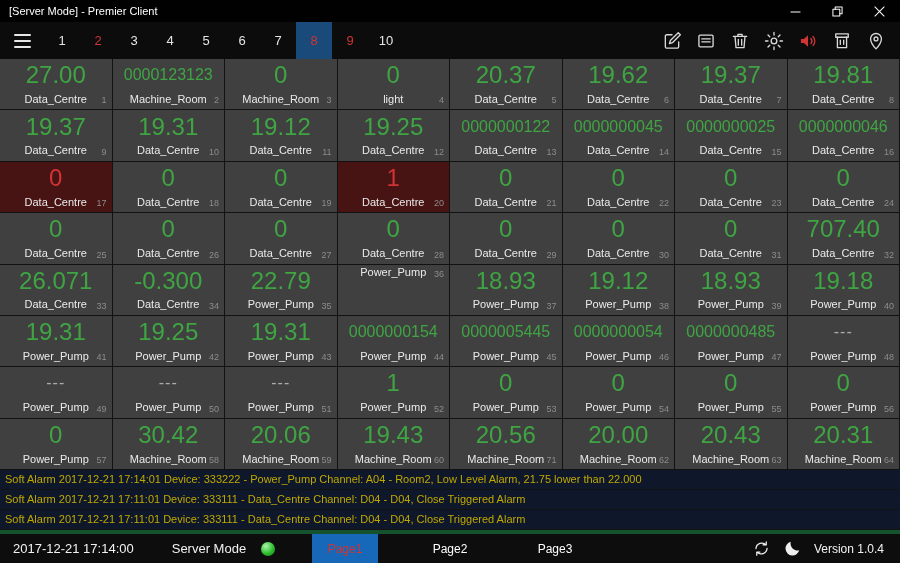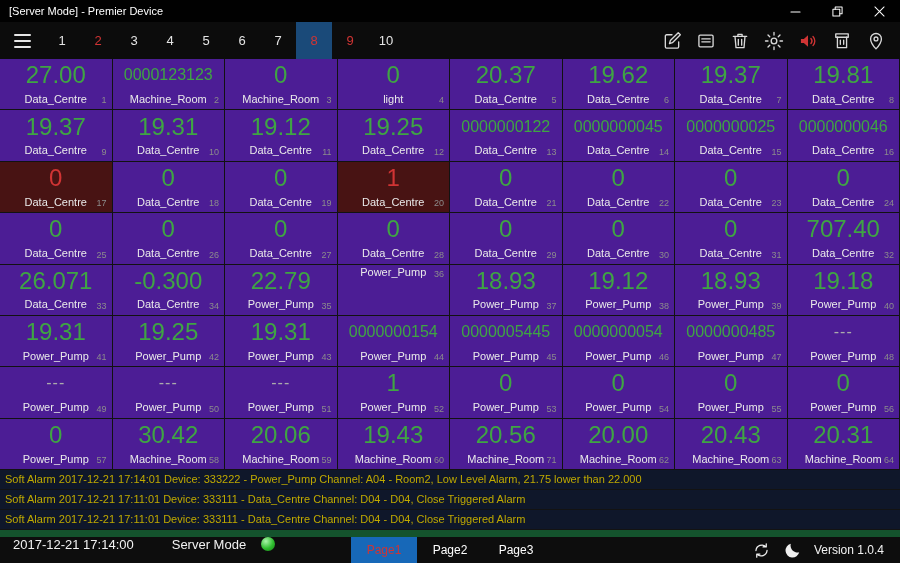--- a/index.html
+++ b/index.html
@@ -20,52 +20,52 @@
   .hamburger span { width:17px; height:2px; background:#e6e6e6; border-radius:1px; }
   .tabs { display:flex; align-items:stretch; }
   .tab { width:36px; display:flex; align-items:center; justify-content:center; color:#e4e4e4; font-size:13px; cursor:pointer; }
   .tab.alarm { color:var(--red); }
   .tab.selected { background:var(--tabblue); color:var(--red); }
   .ticons { margin-left:auto; display:flex; align-items:center; gap:14px; padding-right:14px; }
   .ticon { width:20px; height:20px; color:#d9d9d9; cursor:pointer; }
   .ticon.accent { color:var(--red); }
 
   
-  .grid { height:411px; display:grid; grid-template-columns:repeat(8,1fr); grid-template-rows:repeat(8,1fr); background:#4c1d95; }
+  .grid { height:411px; display:grid; grid-template-columns:repeat(8,1fr); grid-template-rows:repeat(8,1fr); background:#404040; }
   .tile { position:relative; display:flex; flex-direction:column; border-right:1px solid #121212; border-bottom:1px solid #121212; padding-bottom:3px; cursor:pointer; }
   .tile-value { flex:1; display:flex; align-items:center; justify-content:center; color:var(--green); font-size:24px; }
   .tile.counter .tile-value { font-size:16px; }
   .tile.alarm { background:var(--alarmbg); }
   .tile.alarm .tile-value { color:var(--red); }
   .tile.nodata .tile-value { color:#ababab; font-size:16px; letter-spacing:1px; }
   .tile-bottom { height:15px; position:relative; display:flex; align-items:center; justify-content:center; }
   .tile-label { color:#eaeaea; font-size:11px; }
   .tile-index { position:absolute; right:5px; bottom:1px; color:#8c8c8c; font-size:9px; }
 
   
   .alarms { height:60px; background:#0f172a; }
   .alarm-row { height:20px; line-height:19px; padding-left:5px; font-size:11px; color:var(--yellow); border-bottom:1px solid #131313; white-space:nowrap; overflow:hidden; cursor:default; }
 
   
-  .statusbar { height:33px; background:#0d0d0d; position:relative; display:flex; border-top:7px solid #14532d; }
+  .statusbar { height:33px; background:#0d0d0d; position:relative; display:flex; align-items:center; border-top:4px solid #14532d; }
   .timestamp { color:#f2f2f2; font-size:13px; padding-left:13px; }
   .mode { color:#f2f2f2; font-size:13px; margin-left:38px; }
   .dot { width:14px; height:14px; border-radius:50%; margin-left:15px; background:radial-gradient(circle at 35% 30%, #a9f5a9, #2ebd2e 55%, #157a15); }
-  .pages { position:absolute; left:50%; top:0; bottom:0; transform:translateX(-50%); display:flex; }
+  .pages { position:absolute; left:50%; top:0; bottom:0; transform:translateX(-50%); display:flex;gap:39px; }
   .page-btn { min-width:66px; padding:0 12px; display:flex; align-items:center; justify-content:center; color:#ffffff; font-size:12px; cursor:pointer; }
   .page-btn.active { background:var(--blue); color:var(--red); }
   .sb-right { margin-left:auto; display:flex; align-items:center; gap:12px; padding-right:16px; }
   .sbicon { width:19px; height:19px; color:#efefef; cursor:pointer; }
   .version { color:#f2f2f2; font-size:12px; }
 </style>
 </head>
 <body>
 
 <div class="titlebar">
-  <div class="title">[Server Mode] - Premier Device</div>
+  <div class="title">[Server Mode] - Premier Client</div>
   <div class="winbtns">
       <div class="winbtn">
         <svg viewBox="0 0 12 12">
           <line x1="1" y1="6.5" x2="11" y2="6.5"></line>
         </svg>
       </div>
       <div class="winbtn">
         <svg viewBox="0 0 12 12">
           <rect x="1" y="3.5" width="7.5" height="7.5"></rect>
           <path d="M3.5 3.5V1H11v7.5H8.5"></path>

